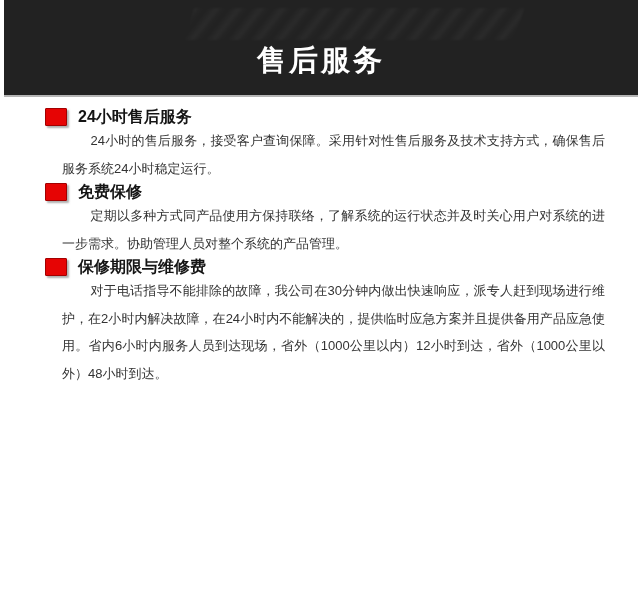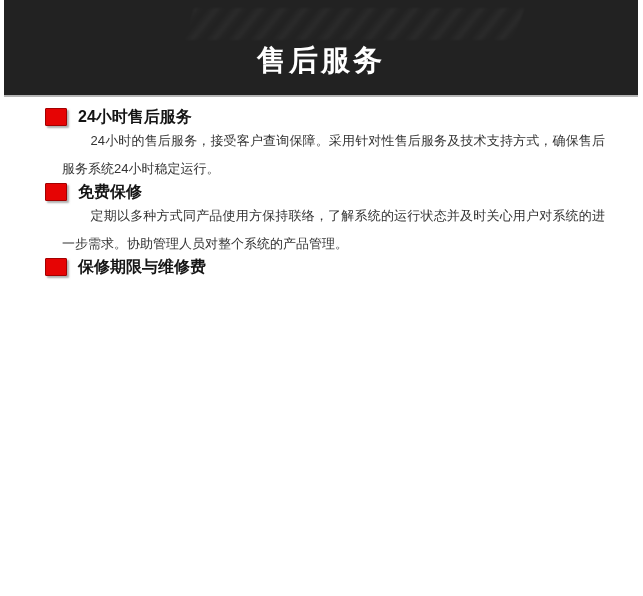--- a/index.html
+++ b/index.html
@@ -115,19 +115,20 @@
         <h2 class="sec-title">免费保修</h2>
       </div>
       <p>定期以多种方式同产品使用方保持联络，了解系统的运行状态并及时关心用户对系统的进一步需求。协助管理人员对整个系统的产品管理。</p>
     </section>
 
     <section>
       <div class="sec-head">
         <span class="bullet"></span>
         <h2 class="sec-title">保修期限与维修费</h2>
       </div>
+      <p>对于电话指导不能排除的故障，我公司在30分钟内做出快速响应，派专人赶到现场进行维护，在2小时内解决故障，在24小时内不能解决的，提供临时应急方案并且提供备用产品应急使用。省内6小时内服务人员到达现场，省外（1000公里以内）12小时到达，省外（1000公里以外）48小时到达。</p>
     </section>
 
     <section>
     </section>
 
   </main>
 </div>
 
 </body></html>

